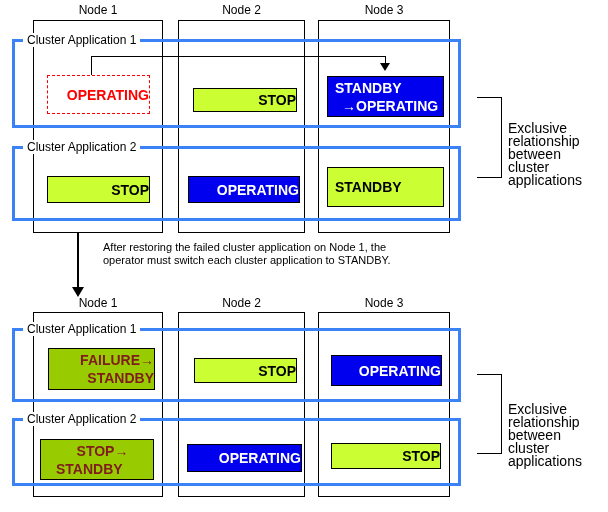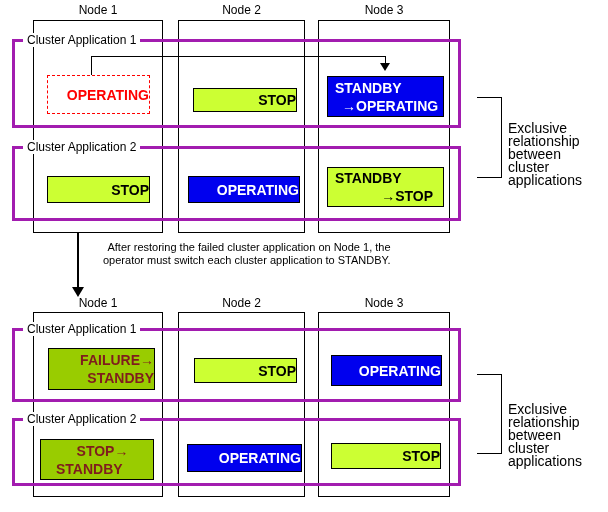--- a/index.html
+++ b/index.html
@@ -3,21 +3,21 @@
 <meta charset="utf-8">
 <style>
   html,body { margin:0; padding:0; background:#fff; }
   .canvas {
     position:relative; width:605px; height:512px; background:#ffffff;
     font-family:"Liberation Sans", sans-serif; color:#000; overflow:hidden;
   }
   .abs { position:absolute; box-sizing:border-box; }
   .node-label { font-size:12px; text-align:center; line-height:13px; }
   .node-box { border:1px solid #000; background:transparent; }
-  .group-box { border:3px solid #a21caf; background:transparent; }
+  .group-box { border:3px solid #3b82f6; background:transparent; }
   .group-label {
     position:absolute; top:-9px; left:8px; background:#fff;
     font-size:12px; line-height:14px; padding:0 4px; white-space:nowrap;
   }
   .state {
     border:1px solid #000; display:flex; flex-direction:column; justify-content:center;
     font-weight:bold; font-size:14px; line-height:18px;
   }
   .state > div { width:100%; box-sizing:border-box; }
   .bg-stop  { background:#CCFF33; color:#000; }
@@ -57,21 +57,21 @@
   #t-a-v2   { left:385px; top:56px; height:8px; }
   #t-a-head { left:380px; top:63px; }
   #t-br-t { left:477px; top:97px;  width:24px; }
   #t-br-v { left:501px; top:97px;  height:81px; }
   #t-br-b { left:477px; top:177px; width:24px; }
   #t-note { left:508px; top:122px; width:96px; }
 
   
   #m-shaft { left:77px; top:233px; width:2px; height:54px; background:#000; }
   #m-head  { left:72px; top:287px; }
-  #m-note  { left:103px; top:241px;text-align:right; }
+  #m-note  { left:103px; top:241px; }
 
   
   #b-nl1 { left:33px;  top:297px; width:130px; }
   #b-nl2 { left:178px; top:297px; width:127px; }
   #b-nl3 { left:318px; top:297px; width:132px; }
   #b-nb1 { left:33px;  top:312px; width:130px; height:185px; }
   #b-nb2 { left:178px; top:312px; width:127px; height:185px; }
   #b-nb3 { left:318px; top:312px; width:132px; height:185px; }
   #b-g1  { left:12px; top:328px; width:449px; height:74px; }
   #b-g2  { left:12px; top:418px; width:449px; height:68px; }
@@ -122,21 +122,20 @@
     <div class="pl-b">→OPERATING</div>
   </div>
   <div class="abs state bg-stop" id="t-s21">
     <div class="center">STOP</div>
   </div>
   <div class="abs state bg-op" id="t-s22">
     <div class="center">OPERATING</div>
   </div>
   <div class="abs state bg-stop" id="t-s23">
     <div class="pl-a">STANDBY</div>
-    <div class="pr-a">→STOP</div>
   </div>
 
   <div class="abs hline" id="t-br-t"></div>
   <div class="abs vline" id="t-br-v"></div>
   <div class="abs hline" id="t-br-b"></div>
   <div class="abs note" id="t-note">
     <div>Exclusive</div>
     <div>relationship</div>
     <div>between cluster</div>
     <div>applications</div>

